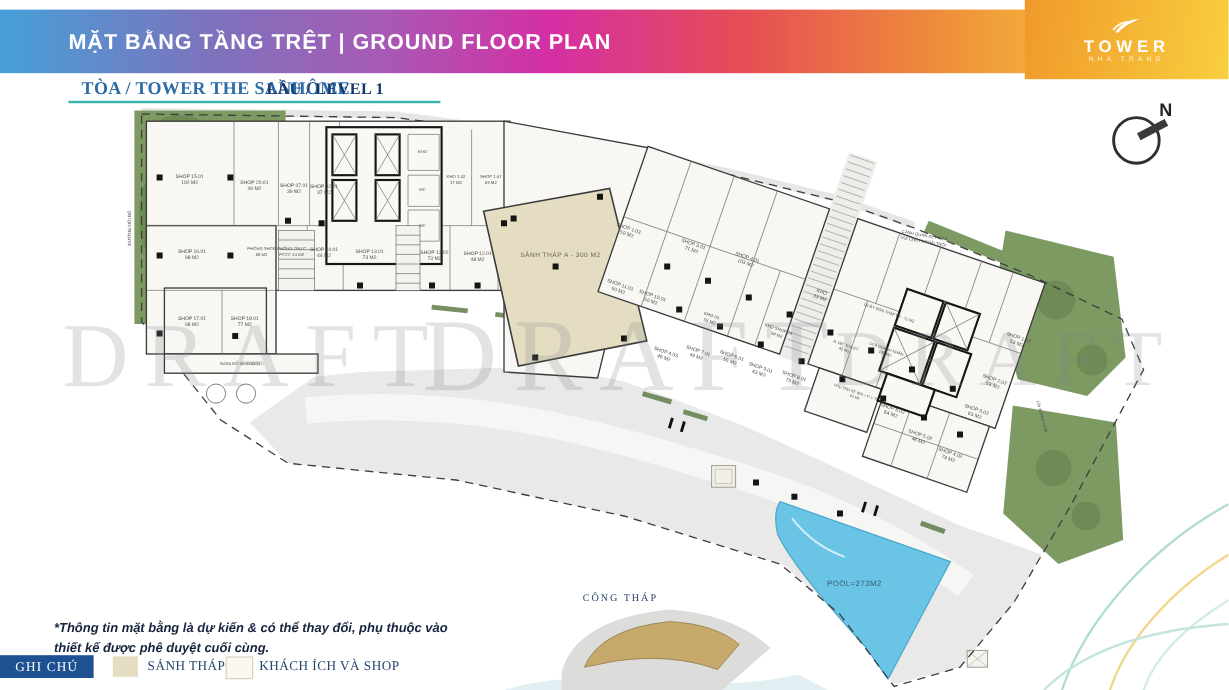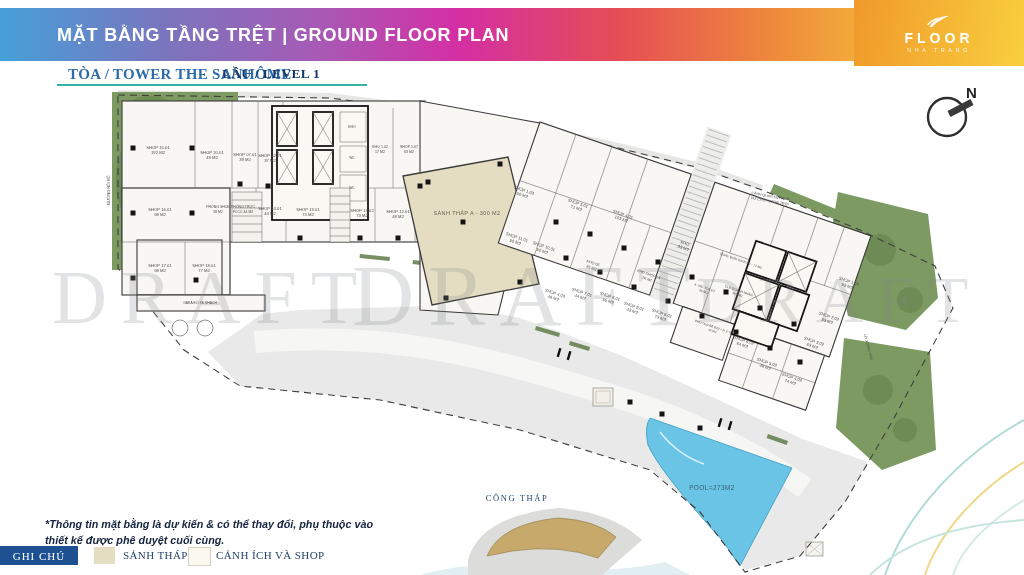--- a/index.html
+++ b/index.html
@@ -359,28 +359,28 @@
   <div class="north-n">N</div>
 
   <div class="topbar">
     <div class="title">MẶT BẰNG TẦNG TRỆT | GROUND FLOOR PLAN</div>
   </div>
   <div class="logo-panel">
     <svg class="leaves" viewBox="0 0 30 16">
       <path d="M4,15 C10,5 20,2 27,2 C18,6 11,10 7,15 Z" fill="#fff"></path>
       <path d="M1,12 C6,6 12,4 17,4 C11,7 6,9 3,13 Z" fill="#fff" opacity=".85"></path>
     </svg>
-    <div class="logo-name">FLOOR</div>
+    <div class="logo-name">TOWER</div>
     <div class="logo-tag">NHA TRANG</div>
   </div>
 
   <div class="tower">TÒA / TOWER THE SANHÔME</div>
   <div class="level">LẦU / LEVEL 1</div>
   <div class="tealrule"></div>
 
   <div class="disclaimer">*Thông tin mặt bằng là dự kiến &amp; có thể thay đổi, phụ thuộc vào thiết kế được phê duyệt cuối cùng.</div>
   <div class="ghichu">GHI CHÚ</div>
   <div class="sw sw1"></div>
   <div class="leg-label l1">SẢNH THÁP A</div>
   <div class="sw sw2"></div>
-  <div class="leg-label l2">CẢNH ÍCH VÀ SHOP</div>
+  <div class="leg-label l2">KHÁCH ÍCH VÀ SHOP</div>
 
 </div>
 
 </body></html>

